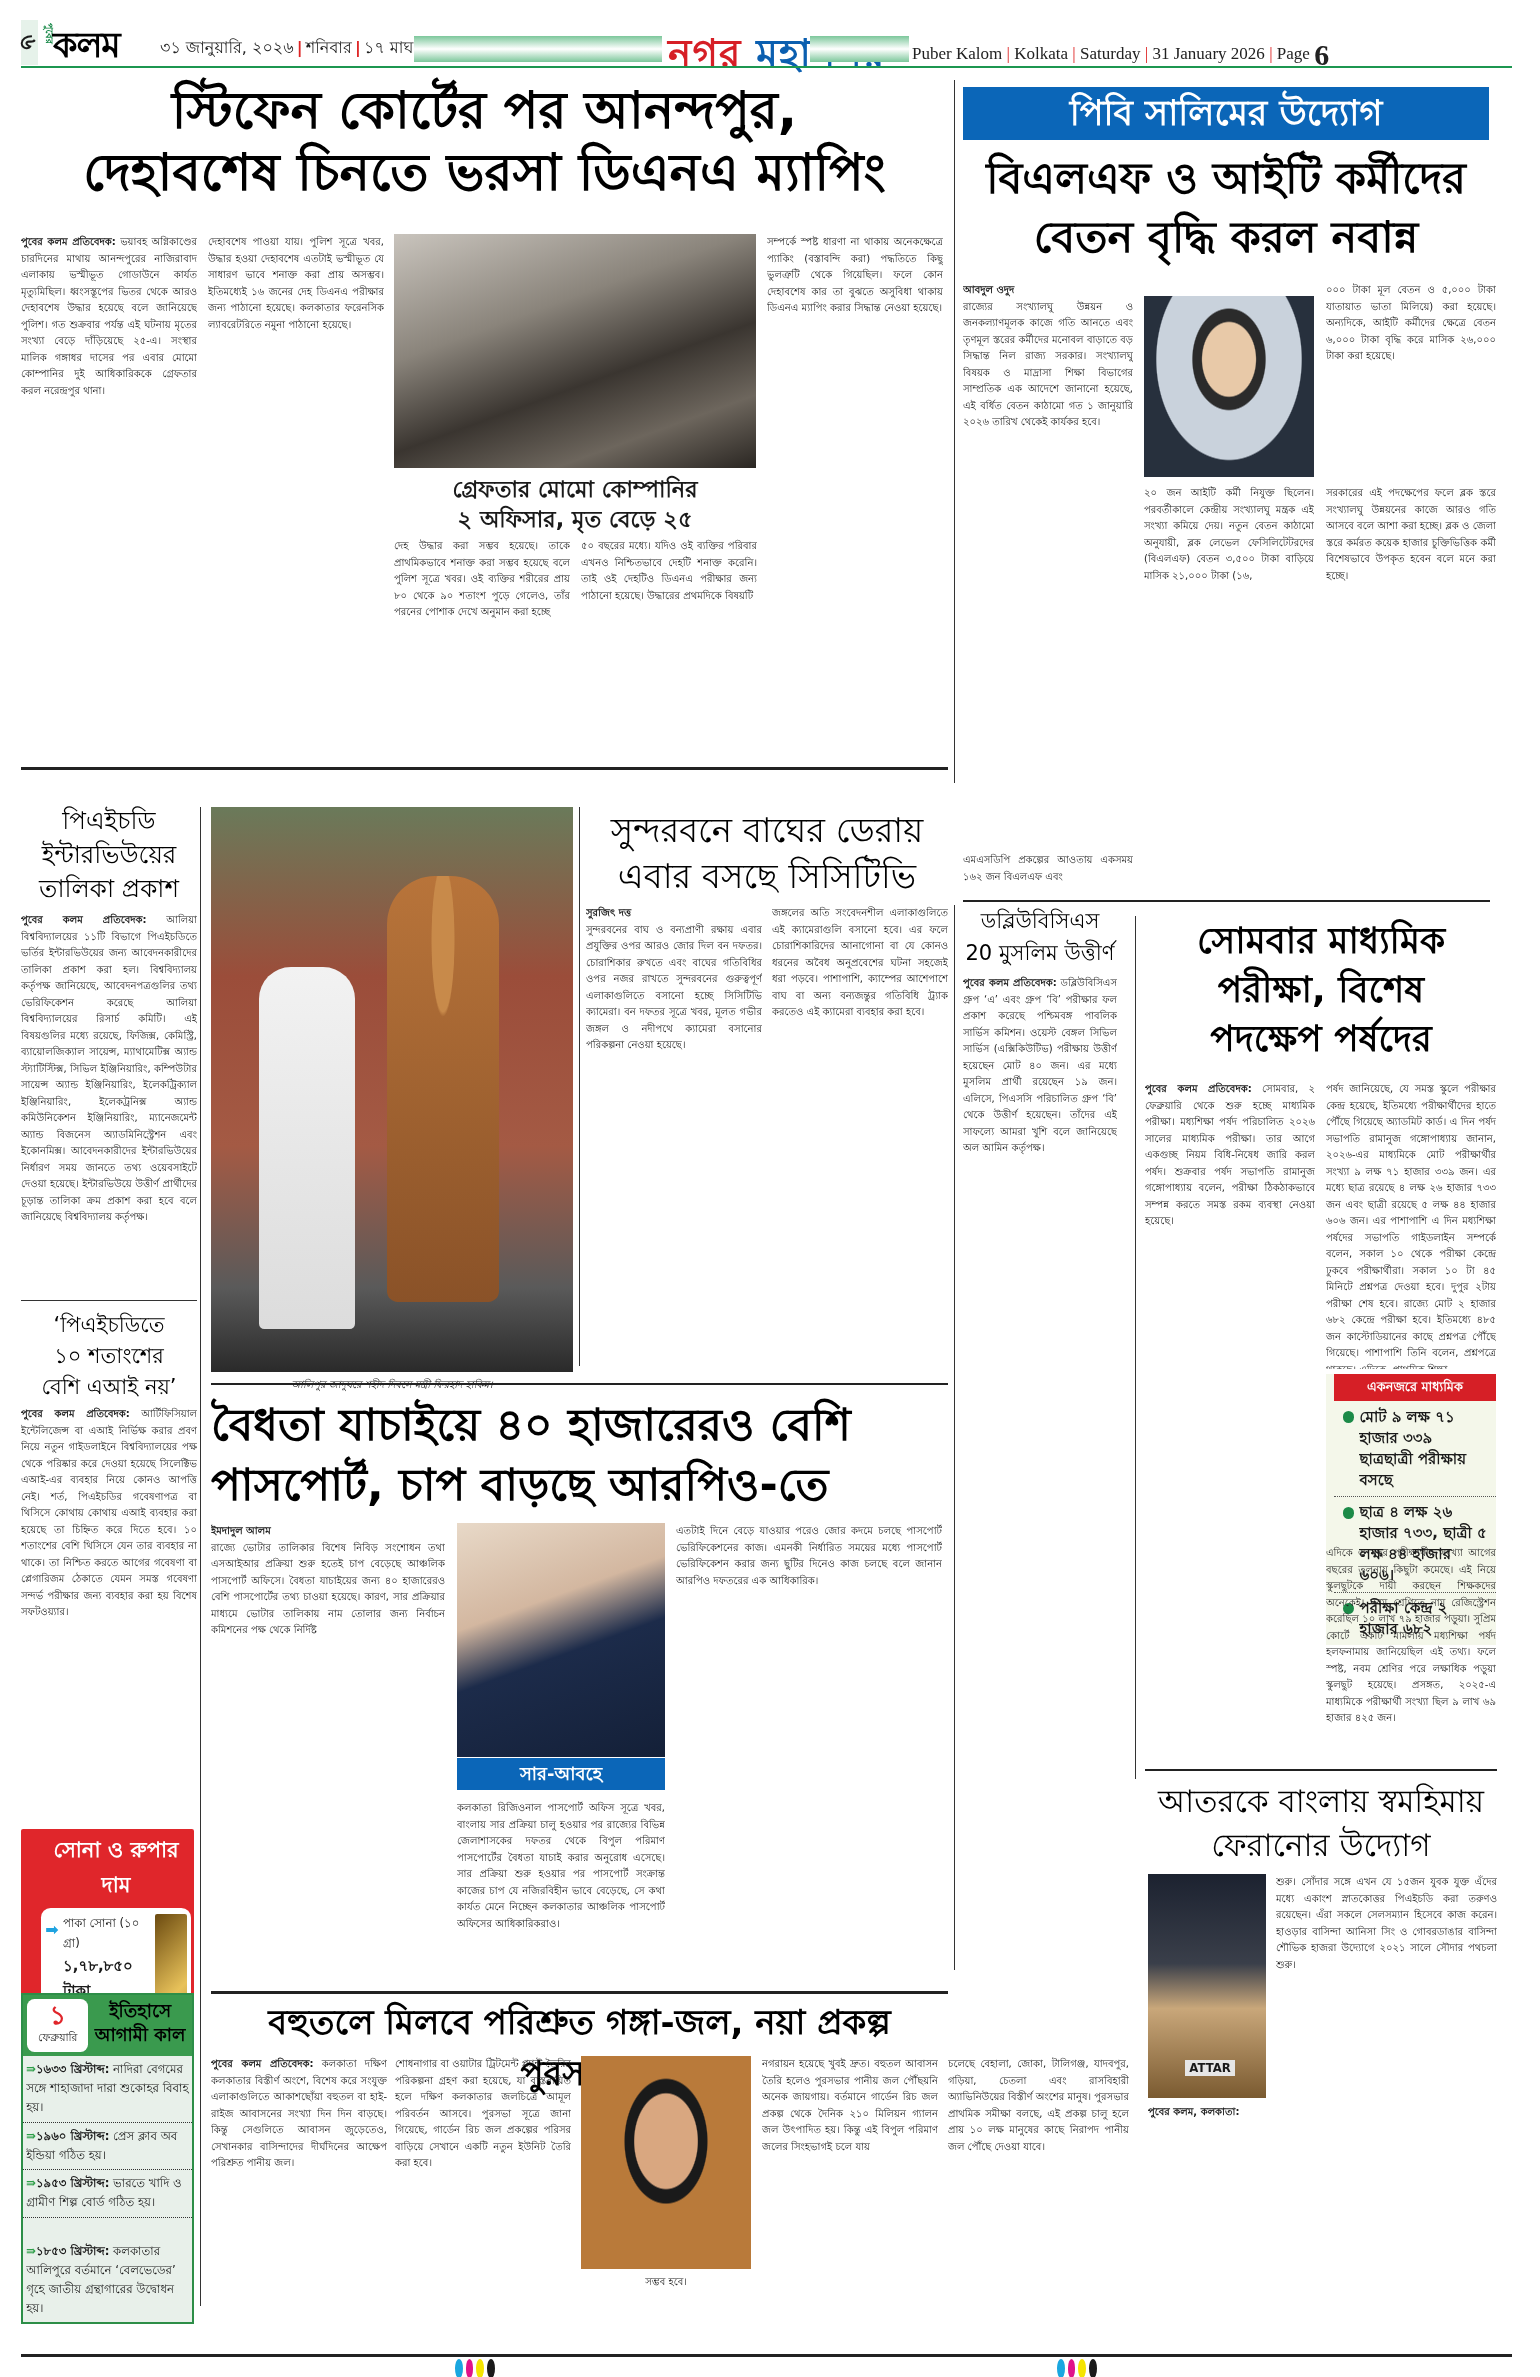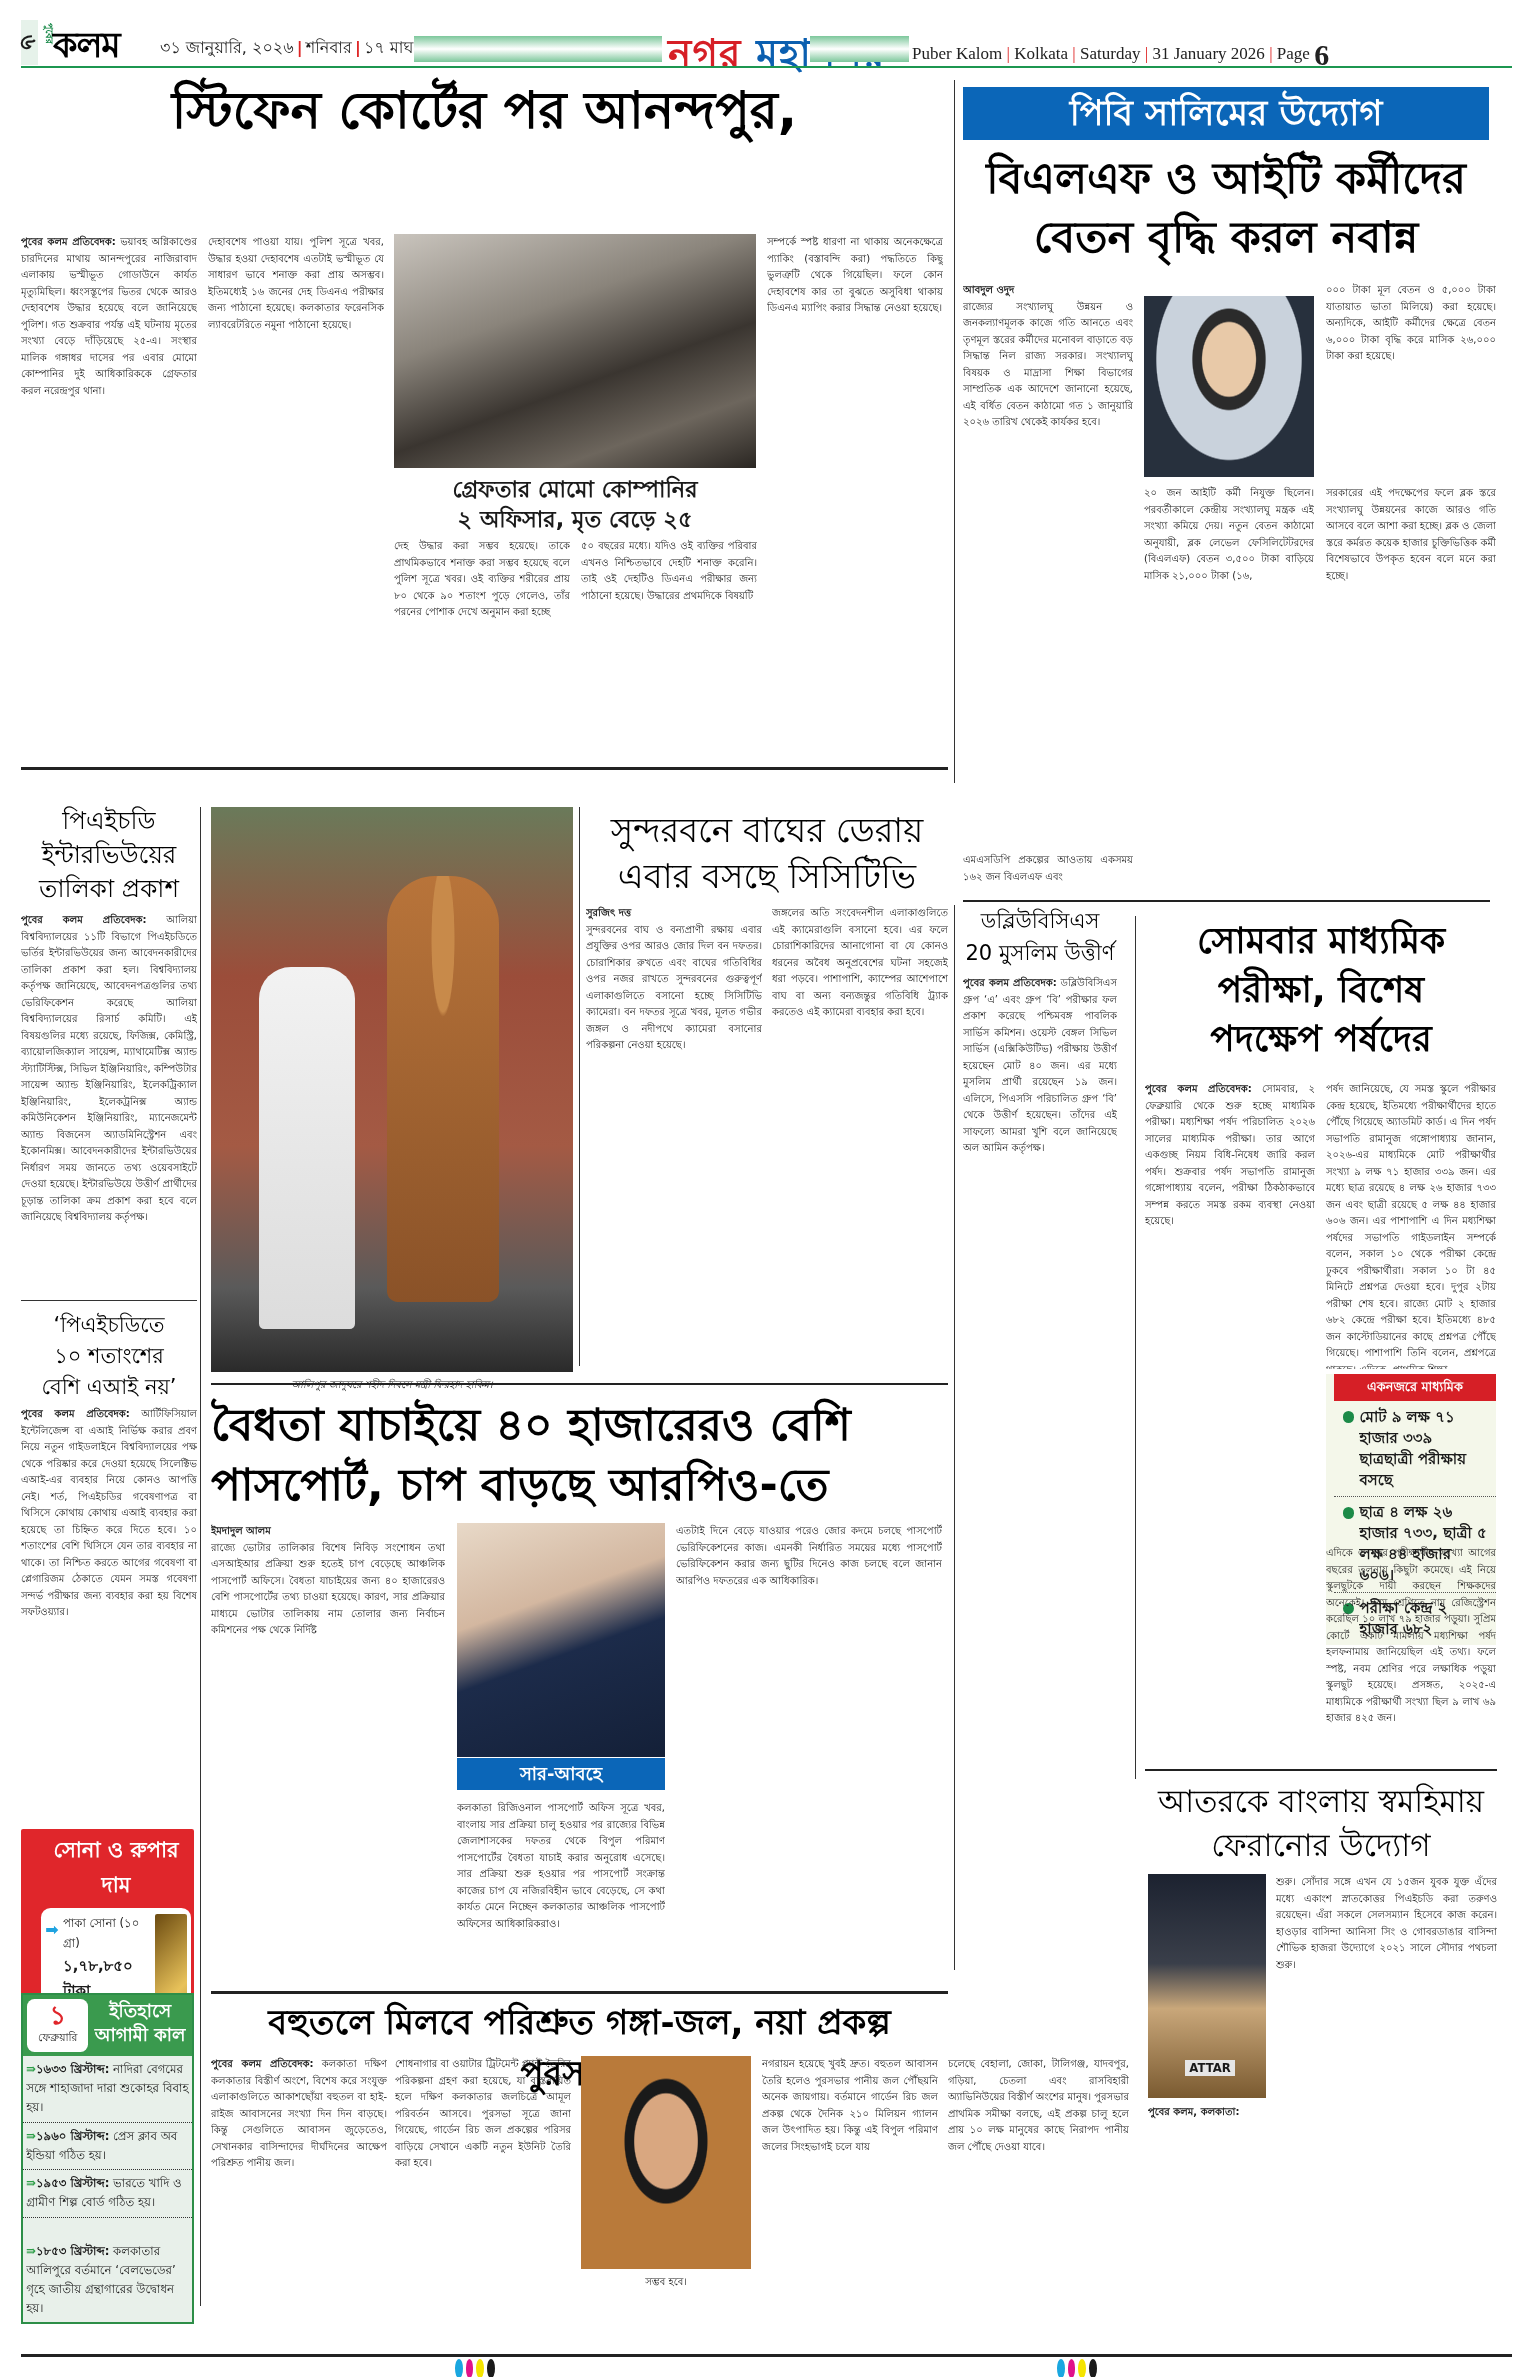--- a/index.html
+++ b/index.html
@@ -41,21 +41,21 @@
   .price-item { display:flex; gap:4.3px; margin-bottom: 5.3px; }
   .price-arrow { color: #1fa3e0; font-size: 16px; font-weight: bold; line-height: 32px; }
   .price-label { font-size: 11.7px; }
   .price-val { font-size: 15px; font-weight: 900; }
 
   .hist-box { border: 2.1px solid #2d8e48; background: #e8f0ea; }
   .hist-head { background: #3a9a4e; display:flex; padding: 4.3px; gap: 4.3px; }
   .hist-date { background: #fff; border-radius: 7.5px; width: 61px; text-align:center; padding: 3.2px; }
   .hist-day { color: #e0262b; font-size: 25.6px; font-weight: 900; line-height: 27px; }
   .hist-month { font-size: 10.7px; }
-  .hist-title { color: #ffffff; font-weight: 900; font-size: 18px; line-height: 23.4px; text-align:center; flex:1; }
+  .hist-title { color: #000000; font-weight: 900; font-size: 18px; line-height: 23.4px; text-align:center; flex:1; }
   .hist-item { font-size: 11.7px; line-height: 19px; padding: 4.3px 3.2px; border-bottom: 1.6px dotted #333; }
   .hist-item:last-child { border-bottom: none; margin-top: 20px; }
   .hist-arrow { color: #2d9e48; font-weight: 900; }
   .hist-year { font-weight: bold; }
 
   .reg-dot { width: 7.5px; height: 19px; border-radius: 50%; }
 </style>
 </head>
 <body>
 
@@ -71,20 +71,21 @@
   <span class="w2">মহানগর</span>
 </div>
 <div class="abs grad-bar" style="left:810px;width:99px;"></div>
 <div class="abs en-date">
   <span>Puber Kalom</span><span class="sep">|</span><span>Kolkata</span><span class="sep">|</span><span>Saturday</span><span class="sep">|</span><span>31 January 2026</span><span class="sep">|</span><span>Page</span> <span class="pg">6</span>
 </div>
 <div class="abs mast-rule"></div>
 
 <div class="abs" style="left:21px;top:80px;width:927px;">
   <div class="hl" style="font-size:51px;line-height:62px;">স্টিফেন কোর্টের পর আনন্দপুর,</div>
+  <div class="hl" style="font-size:51px;line-height:62px;">দেহাবশেষ চিনতে ভরসা ডিএনএ ম্যাপিং</div>
 </div>
 <div class="abs body" style="left:21px;top:234px;width:176px;height:426px;overflow:hidden;"><b>পুবের কলম প্রতিবেদক:</b> <span>ভয়াবহ অগ্নিকাণ্ডের চারদিনের মাথায় আনন্দপুরের নাজিরাবাদ এলাকায় ভস্মীভূত গোডাউনে কার্যত মৃত্যুমিছিল। ধ্বংসস্তূপের ভিতর থেকে আরও দেহাবশেষ উদ্ধার হয়েছে বলে জানিয়েছে পুলিশ। গত শুক্রবার পর্যন্ত এই ঘটনায় মৃতের সংখ্যা বেড়ে দাঁড়িয়েছে ২৫-এ। সংস্থার মালিক গঙ্গাধর দাসের পর এবার মোমো কোম্পানির দুই আধিকারিককে গ্রেফতার করল নরেন্দ্রপুর থানা।</span></div>
 <div class="abs body" style="left:208px;top:234px;width:176px;height:426px;overflow:hidden;"><span>দেহাবশেষ পাওয়া যায়। পুলিশ সূত্রে খবর, উদ্ধার হওয়া দেহাবশেষ এতটাই ভস্মীভূত যে সাধারণ ভাবে শনাক্ত করা প্রায় অসম্ভব। ইতিমধ্যেই ১৬ জনের দেহ ডিএনএ পরীক্ষার জন্য পাঠানো হয়েছে। কলকাতার ফরেনসিক ল্যাবরেটরিতে নমুনা পাঠানো হয়েছে।</span></div>
 <div class="abs photo" style="left:394px;top:234px;width:362px;height:234px;background:linear-gradient(160deg,#c9c4bd 0%,#8a847b 35%,#3a3530 60%,#6d665d 80%,#2a2622 100%);"></div>
 <div class="abs" style="left:394px;top:474px;width:362px;text-align:center;font-size:22.4px;font-weight:bold;line-height:30px;">
   <div>গ্রেফতার মোমো কোম্পানির</div>
   <div>২ অফিসার, মৃত বেড়ে ২৫</div>
 </div>
 <div class="abs body" style="left:394px;top:538px;width:176px;height:117px;overflow:hidden;"><span>দেহ উদ্ধার করা সম্ভব হয়েছে। তাকে প্রাথমিকভাবে শনাক্ত করা সম্ভব হয়েছে বলে পুলিশ সূত্রে খবর। ওই ব্যক্তির শরীরের প্রায় ৮০ থেকে ৯০ শতাংশ পুড়ে গেলেও, তাঁর পরনের পোশাক দেখে অনুমান করা হচ্ছে</span></div>
 <div class="abs body" style="left:581px;top:538px;width:176px;height:117px;overflow:hidden;"><span>৫০ বছরের মধ্যে। যদিও ওই ব্যক্তির পরিবার এখনও নিশ্চিতভাবে দেহটি শনাক্ত করেনি। তাই ওই দেহটিও ডিএনএ পরীক্ষার জন্য পাঠানো হয়েছে। উদ্ধারের প্রথমদিকে বিষয়টি</span></div>

